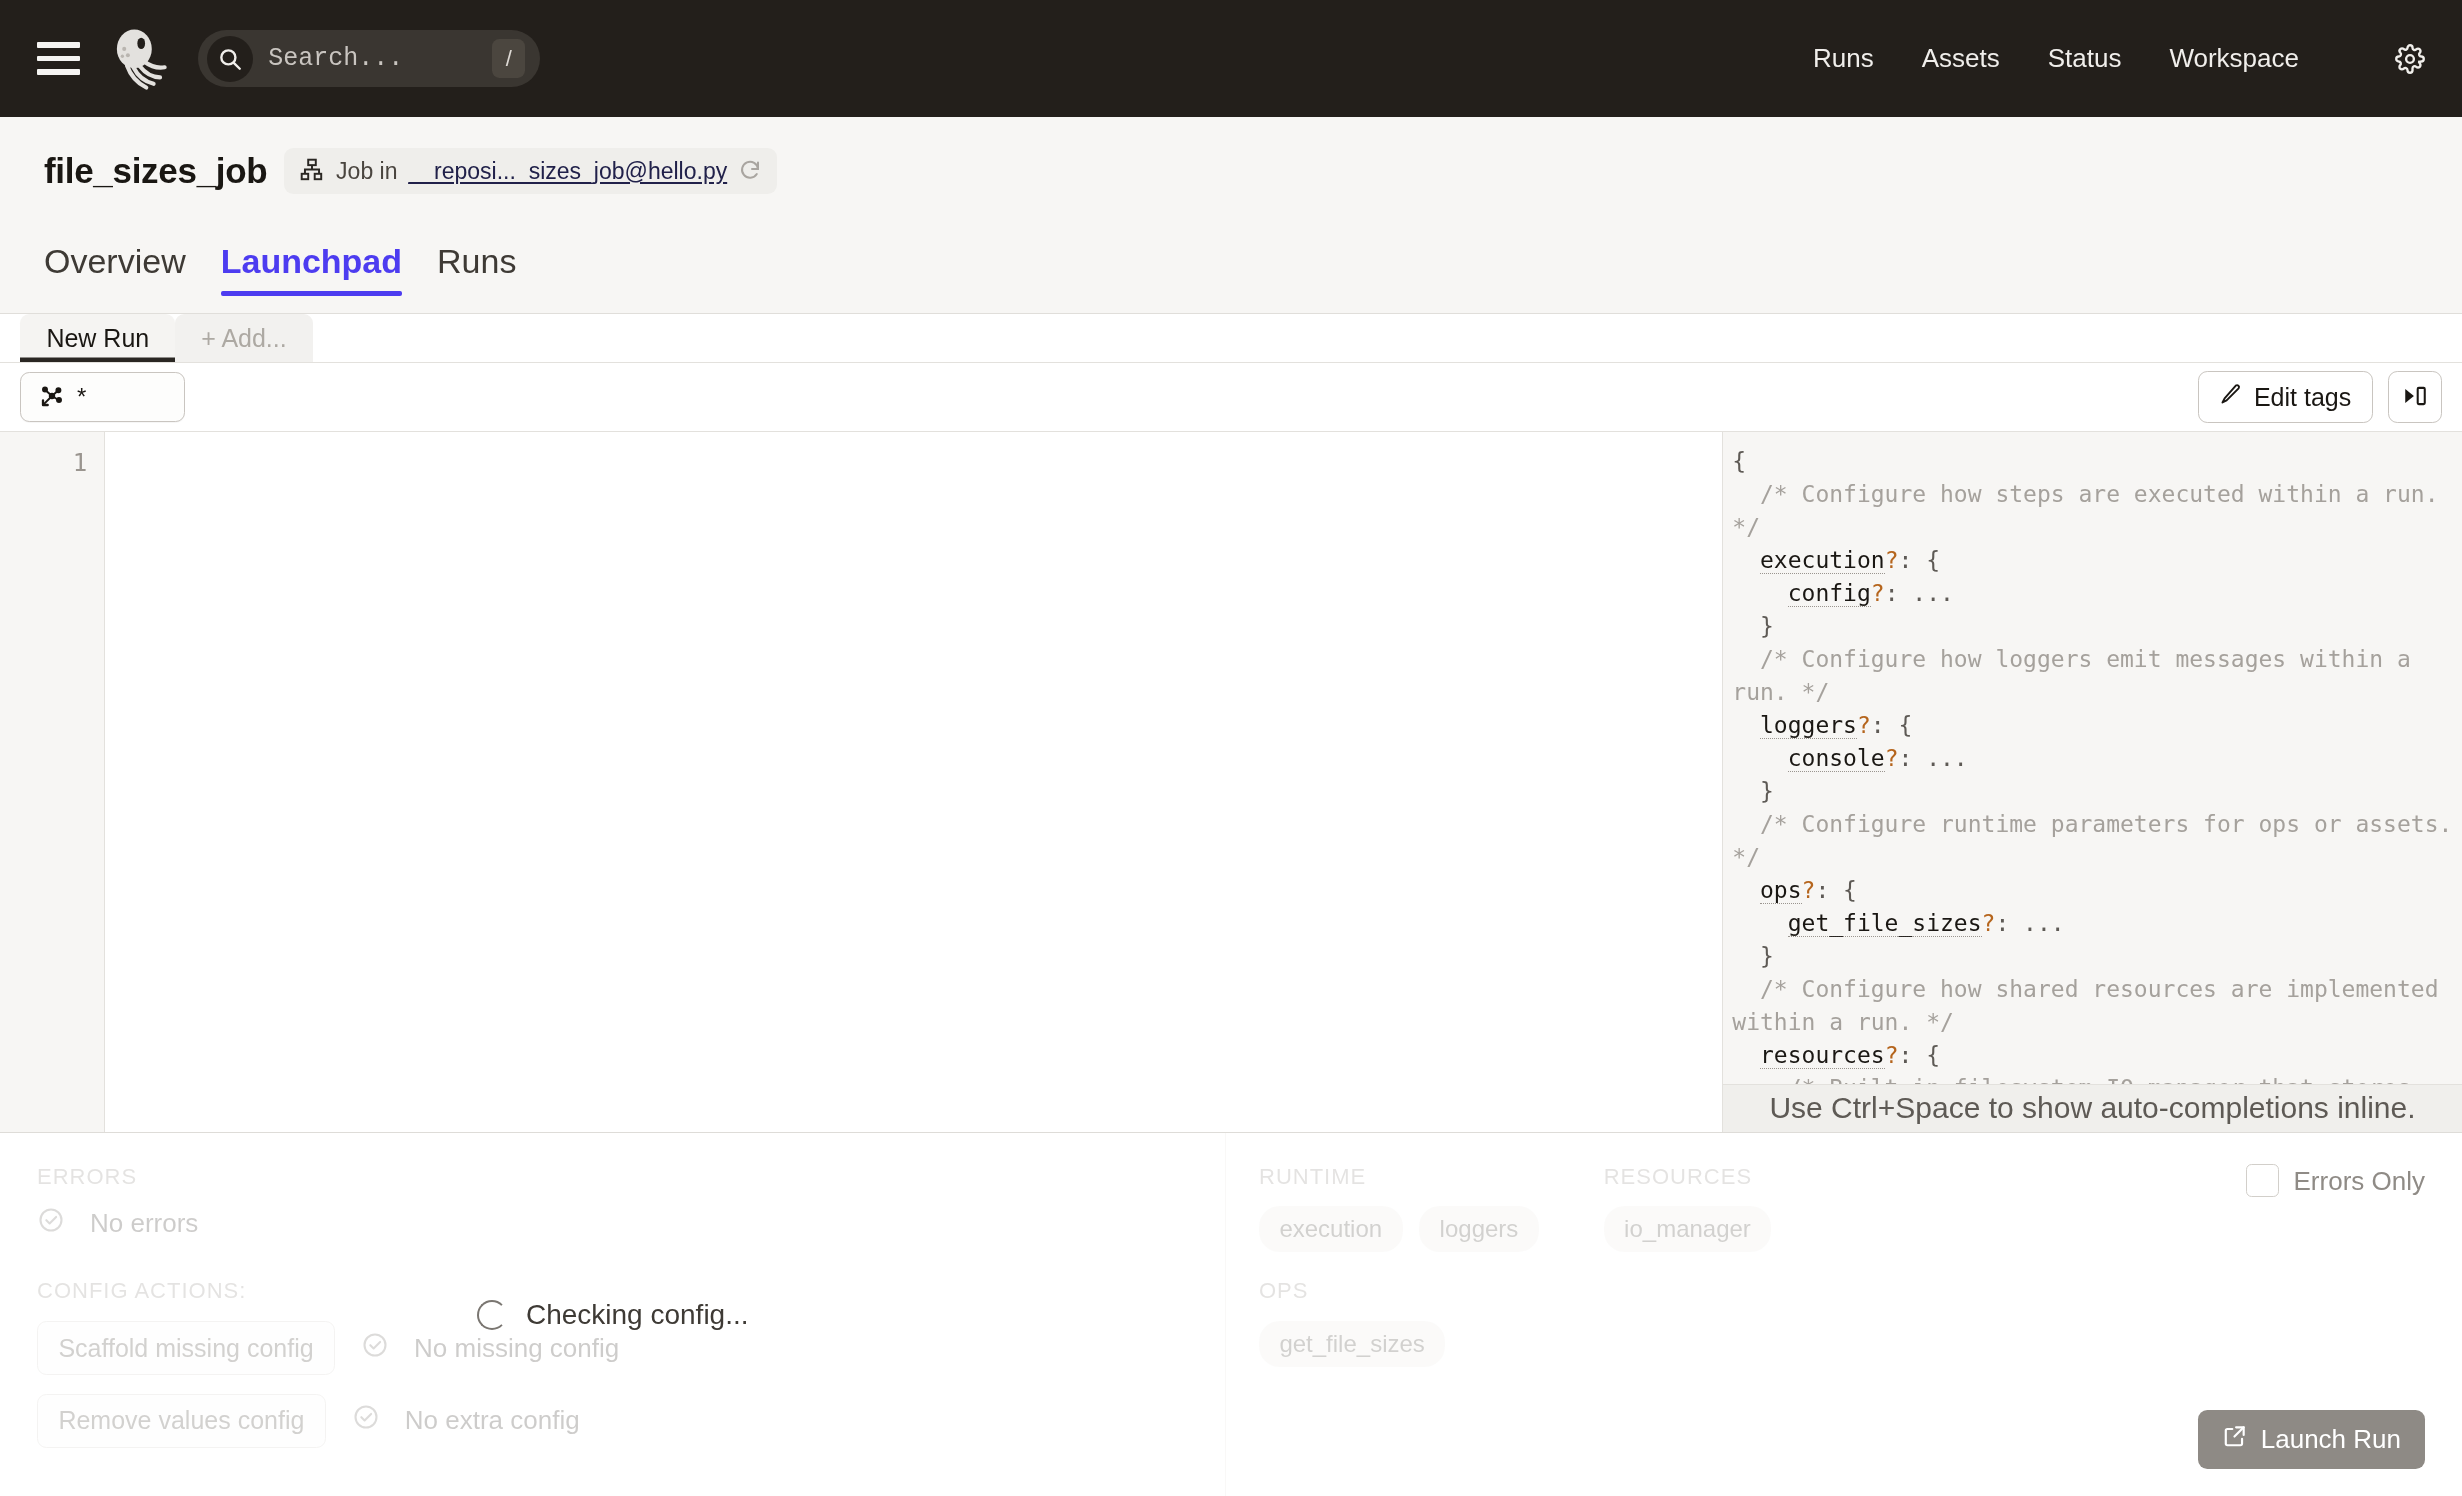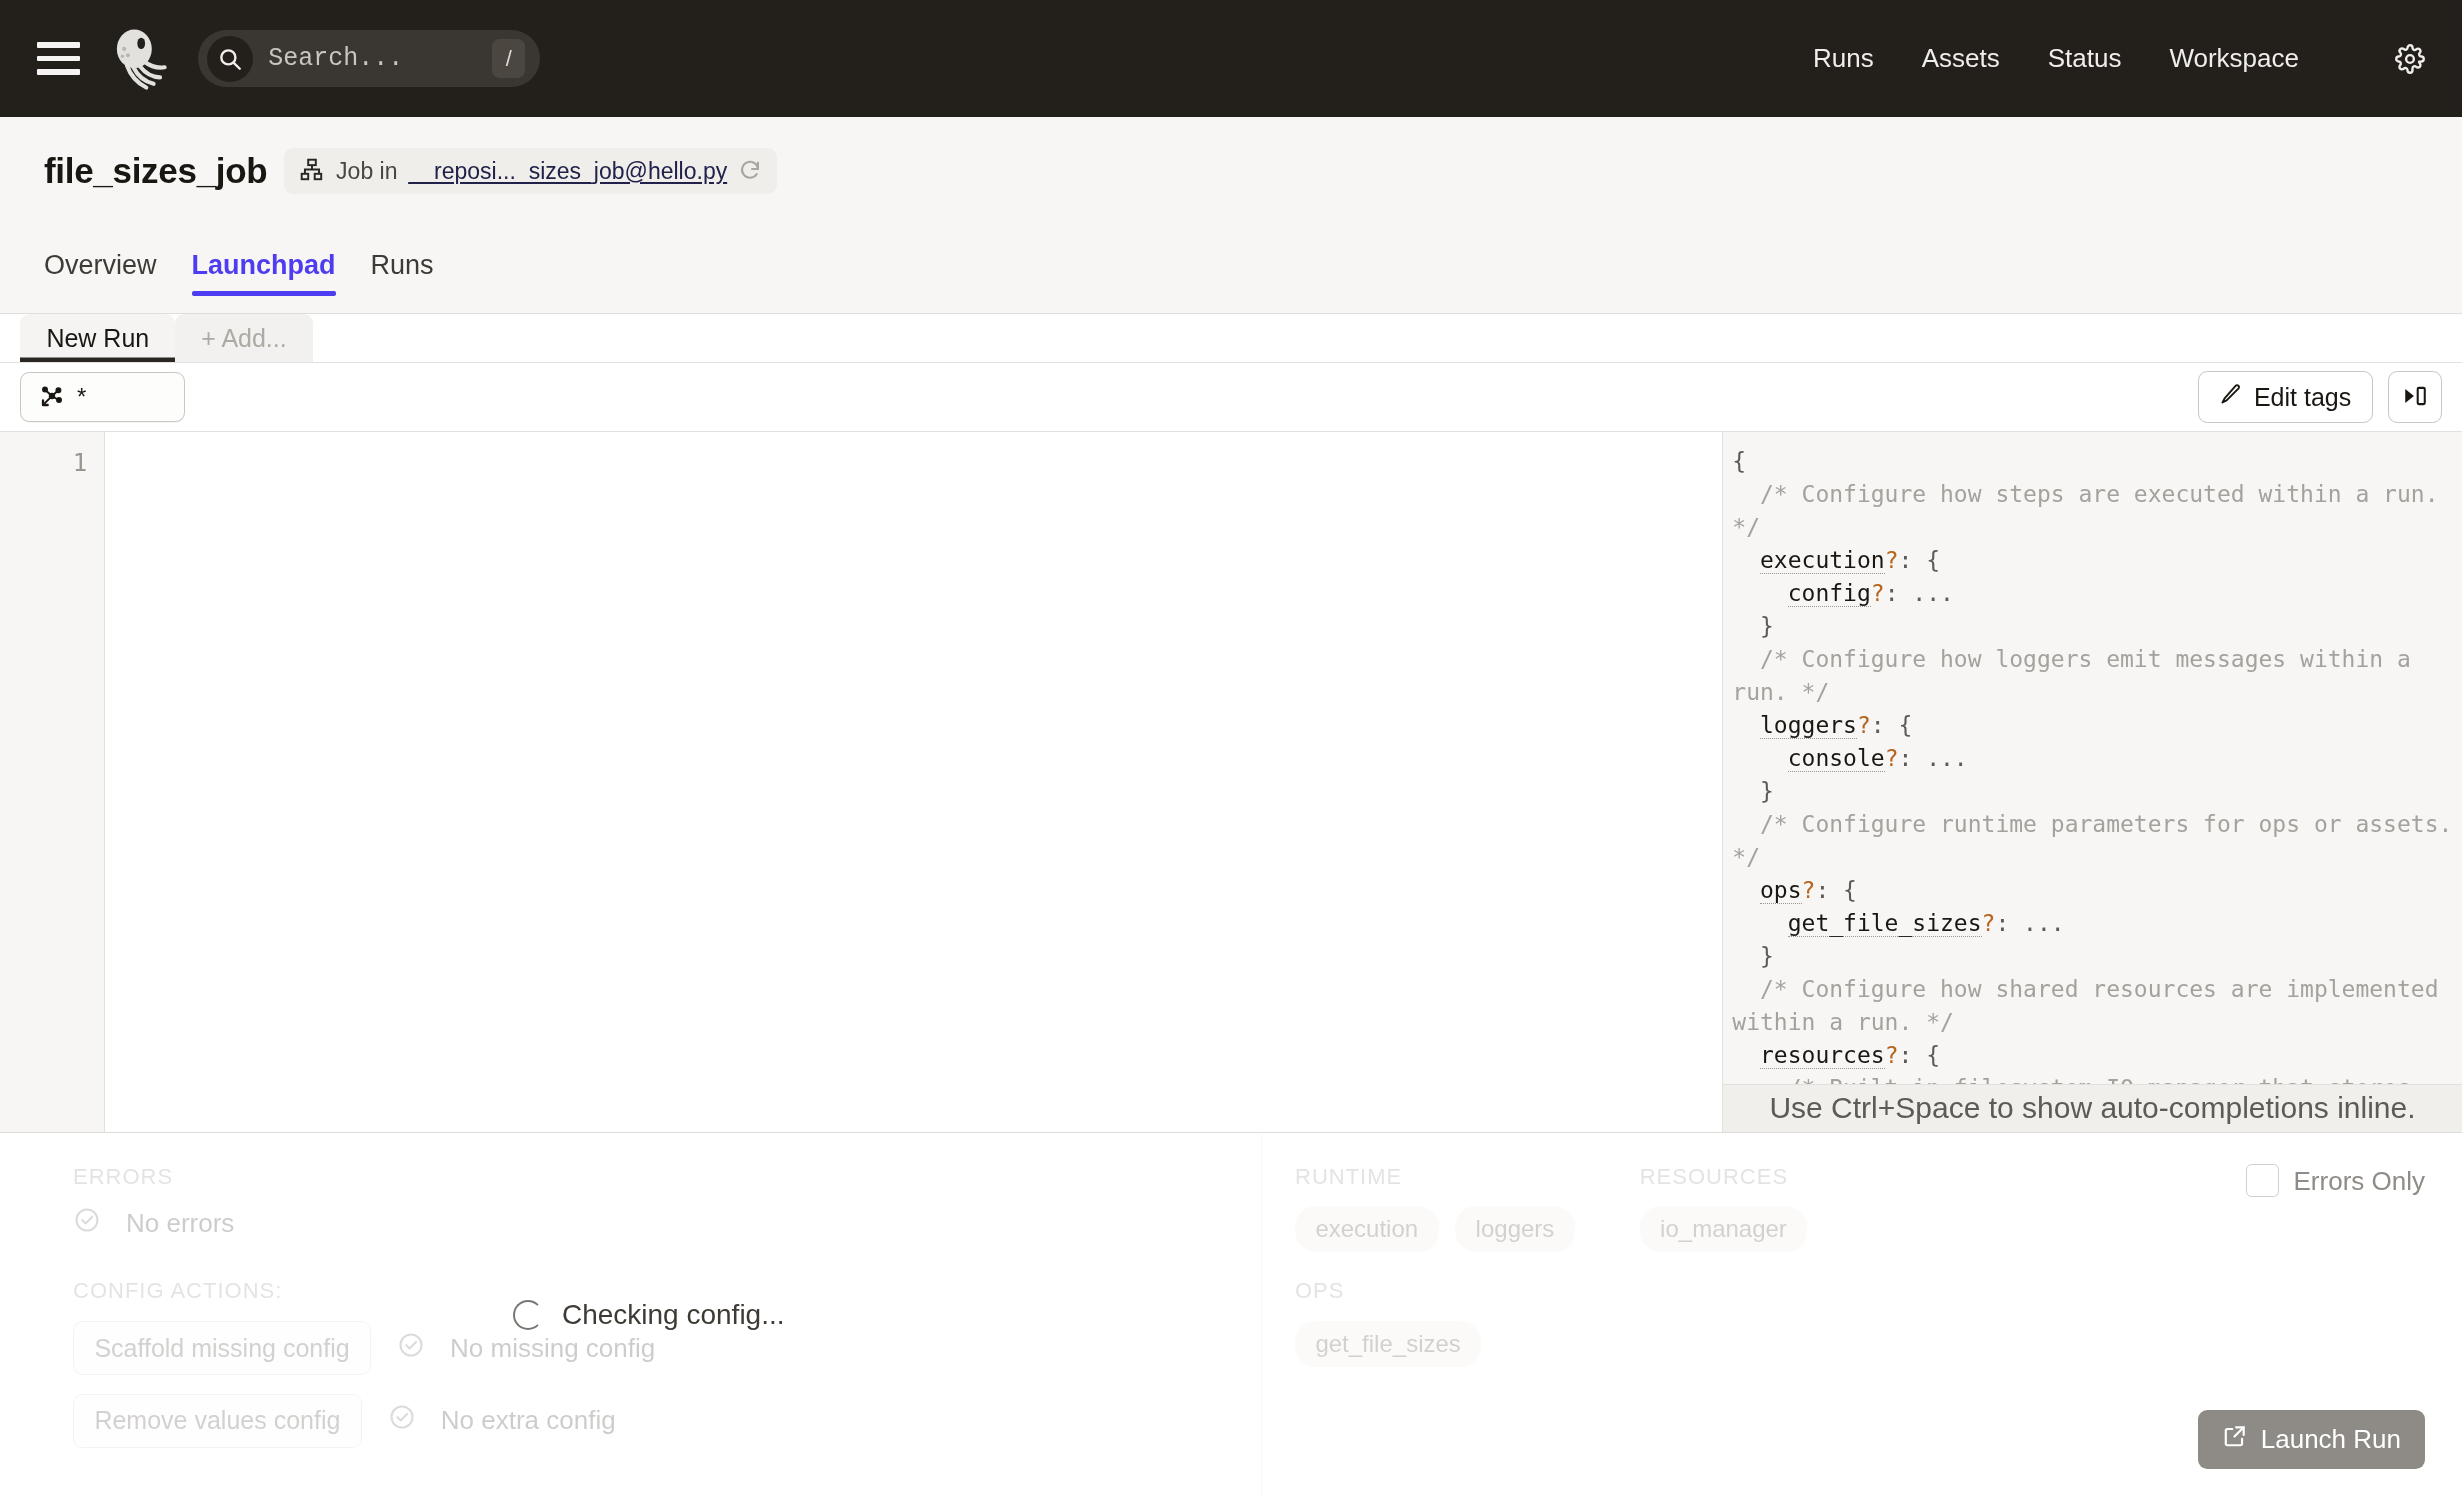--- a/index.html
+++ b/index.html
@@ -79,21 +79,21 @@
     background: #EFEEEB; border-radius: 9.3px;
     padding: 7.4px 15px; height: 46px;
   }
   #jobchip .chiptext { font-size: 23px; color: #4A453F; white-space: nowrap; }
   #jobchip .chiplink {
     font-size: 23px; color: #21214A; text-decoration: underline;
     text-underline-offset: 2.8px; white-space: nowrap; cursor: pointer;
   }
   #tabsrow { display: flex; gap: 35px; margin-top: 35px; align-items: flex-end; height: 67px; }
   .ptab {
-    font-size: 27px; color: #3E3A35; cursor: pointer; padding-bottom: 15px;
+    font-size: 34px; color: #3E3A35; cursor: pointer; padding-bottom: 15px;
     white-space: nowrap; position: relative; font-weight: 400;
   }
   .ptab.active { color: #4D3CF0; font-weight: bold; }
   .ptab.active:after {
     content:""; position:absolute; left:0; right:0; bottom:0;
     height: 4.6px; background:#4D3CF0; border-radius: 1.9px;
   }
 
   
   #sessionbar {
@@ -191,21 +191,20 @@
     font-size: 30px; color: #5E5A55;
   }
 
   
   #bottom {
     flex: 0 0 333px;
     background: #FFFFFF;
     display: flex;
     position: relative;
     opacity: 1;
-    margin-left: 36px;
   }
   .dim { opacity: 0.30; }
   #errcol { flex: 0 0 1226px; padding: 31px 37px; border-right: 0.9px solid #EAE8E5; }
   #summarycol { flex: 1 1 auto; padding: 31px 33px; }
   .sectlabel {
     font-size: 22px; color: #A9A5A0; letter-spacing: 1px; text-transform: uppercase;
     margin-bottom: 16.7px;
   }
   .statusline { display:flex; align-items:center; gap: 25px; font-size: 26px; color: #5E5A55; }
   .actionsrow { display:flex; align-items:center; gap: 26px; margin-bottom: 18.5px; }

